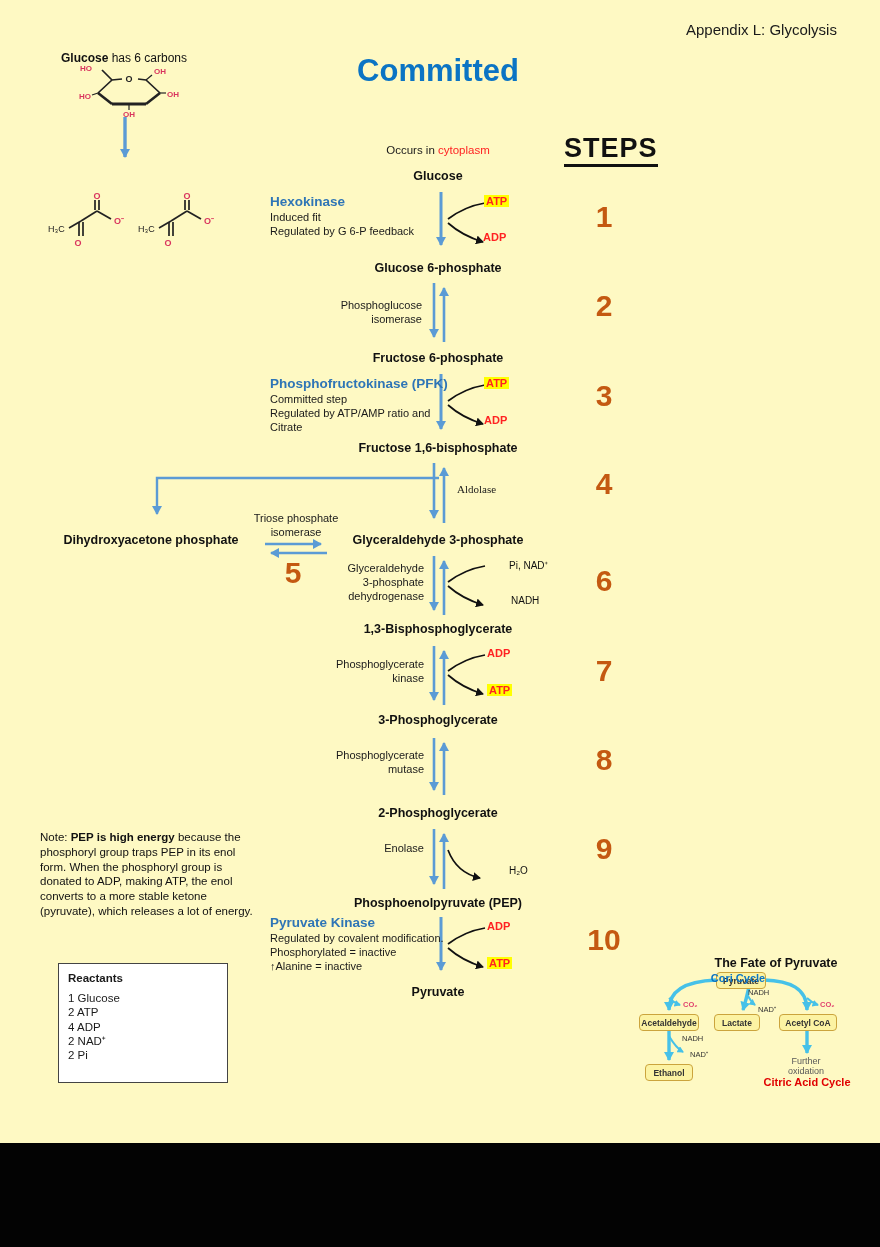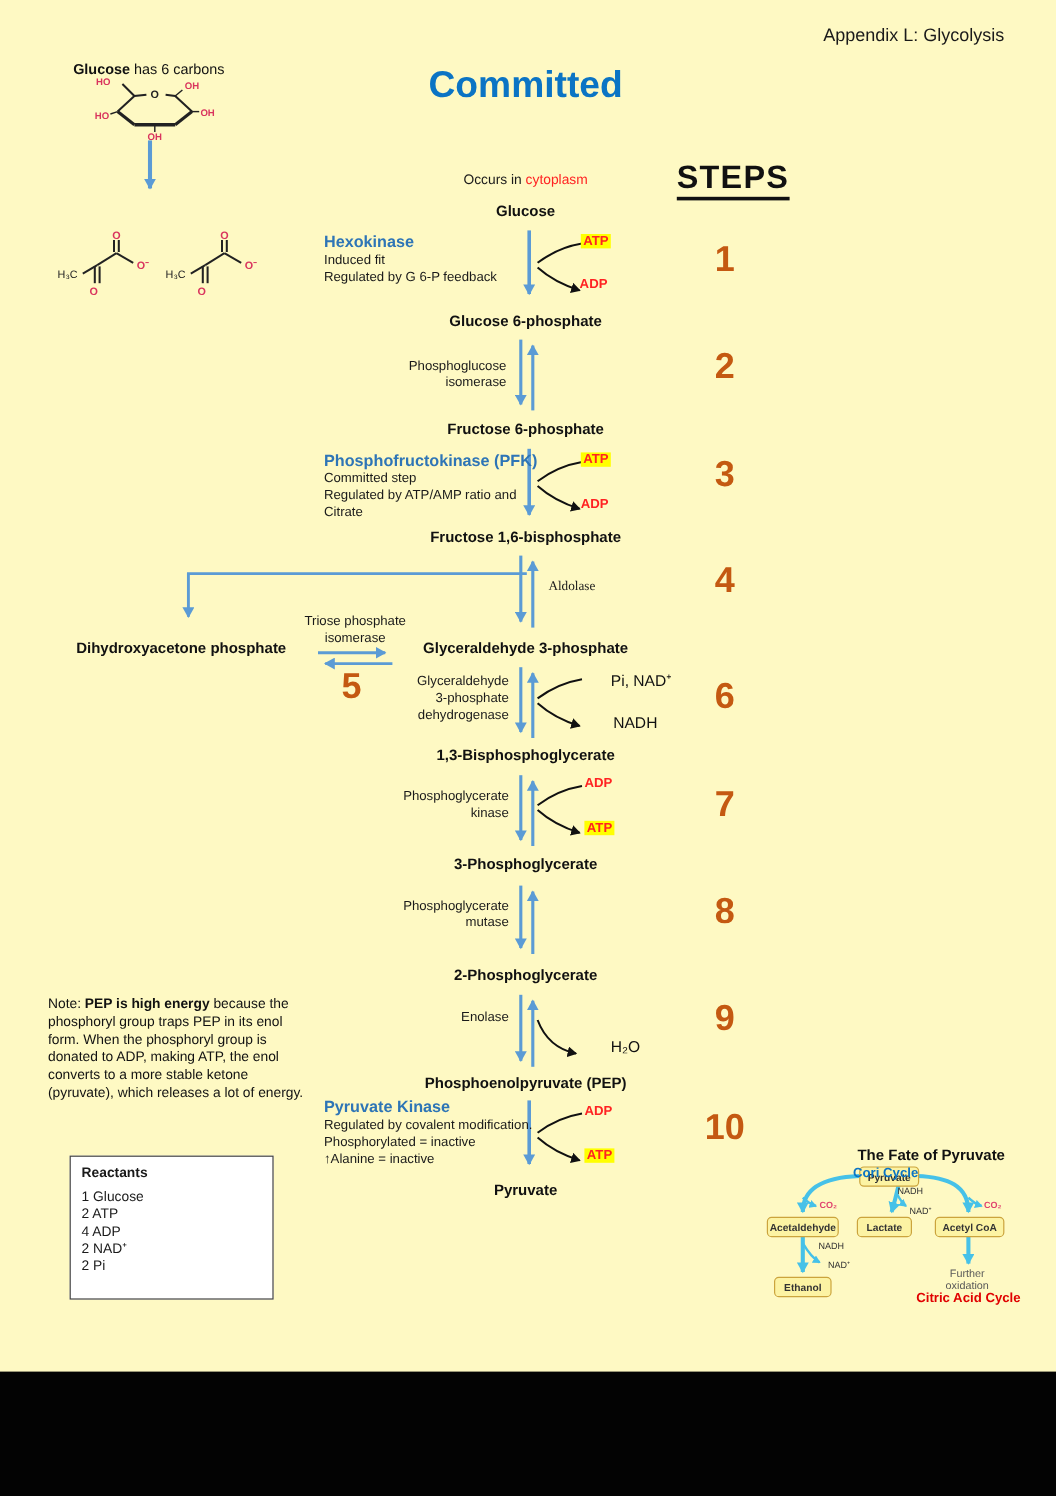--- a/index.html
+++ b/index.html
@@ -7,21 +7,21 @@
         font-family:"Liberation Sans",sans-serif;color:#1a1a1a;overflow:hidden;}
   .abs{position:absolute;white-space:nowrap;}
   .ctr{transform:translateX(-50%);text-align:center;}
   .rt{text-align:right;}
   .met{font-weight:700;font-size:12.5px;color:#111;}
   .enz{color:#2E75B6;font-weight:700;font-size:13.5px;line-height:16px;}
   .sm{font-size:11px;line-height:14.2px;color:#1a1a1a;}
   .stepnum{color:#C45911;font-weight:700;font-size:30px;line-height:1;}
   .red{color:#FF2222;}
   .cof{font-size:11px;font-weight:700;}
-  .cofblk{font-size:13px;color:#111;padding-left:27px;}
+  .cofblk{font-size:10px;color:#111;padding-left:27px;}
   .atp-hl{background:#FFFF00;padding:0 2px;}
   .title{color:#0B74C4;font-weight:700;font-size:31px;line-height:1;}
   .steps-h{font-weight:700;font-size:27px;color:#111;border-bottom:3px solid #111;padding-bottom:2px;line-height:1;letter-spacing:1px;}
   .cap{font-size:12px;line-height:15px;color:#111;}
   .notebox{font-size:11.5px;line-height:14.8px;color:#111;white-space:normal;width:220px;}
   .tbl{border:1.5px solid #444;background:#fff;}
   .tbl .hdr{font-weight:700;font-size:11.5px;margin-bottom:7px;}
   .tbl .ln{font-size:11.5px;line-height:14.3px;}
   .blue-txt{color:#1F78C1;}
   .fatebox{position:absolute;background:#FCF3A3;border:1.2px solid #CBA43D;border-radius:4px;

